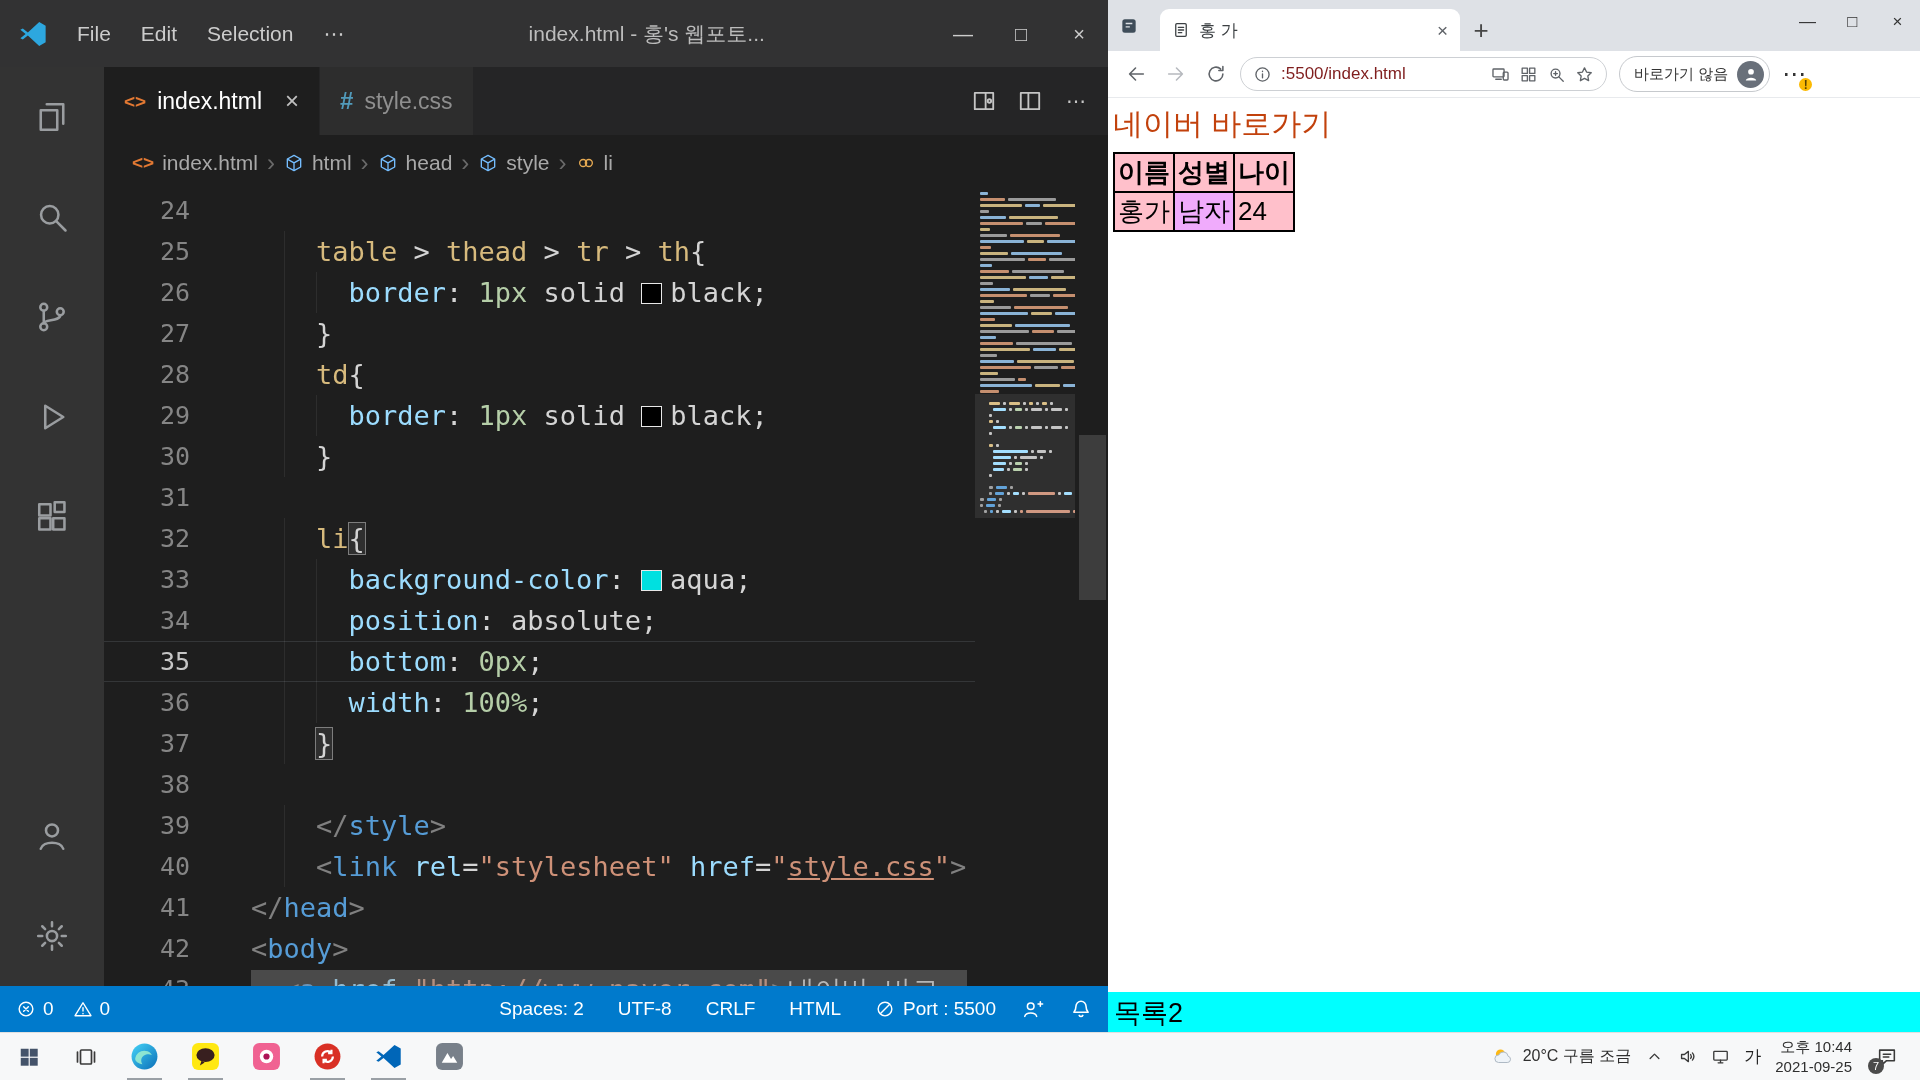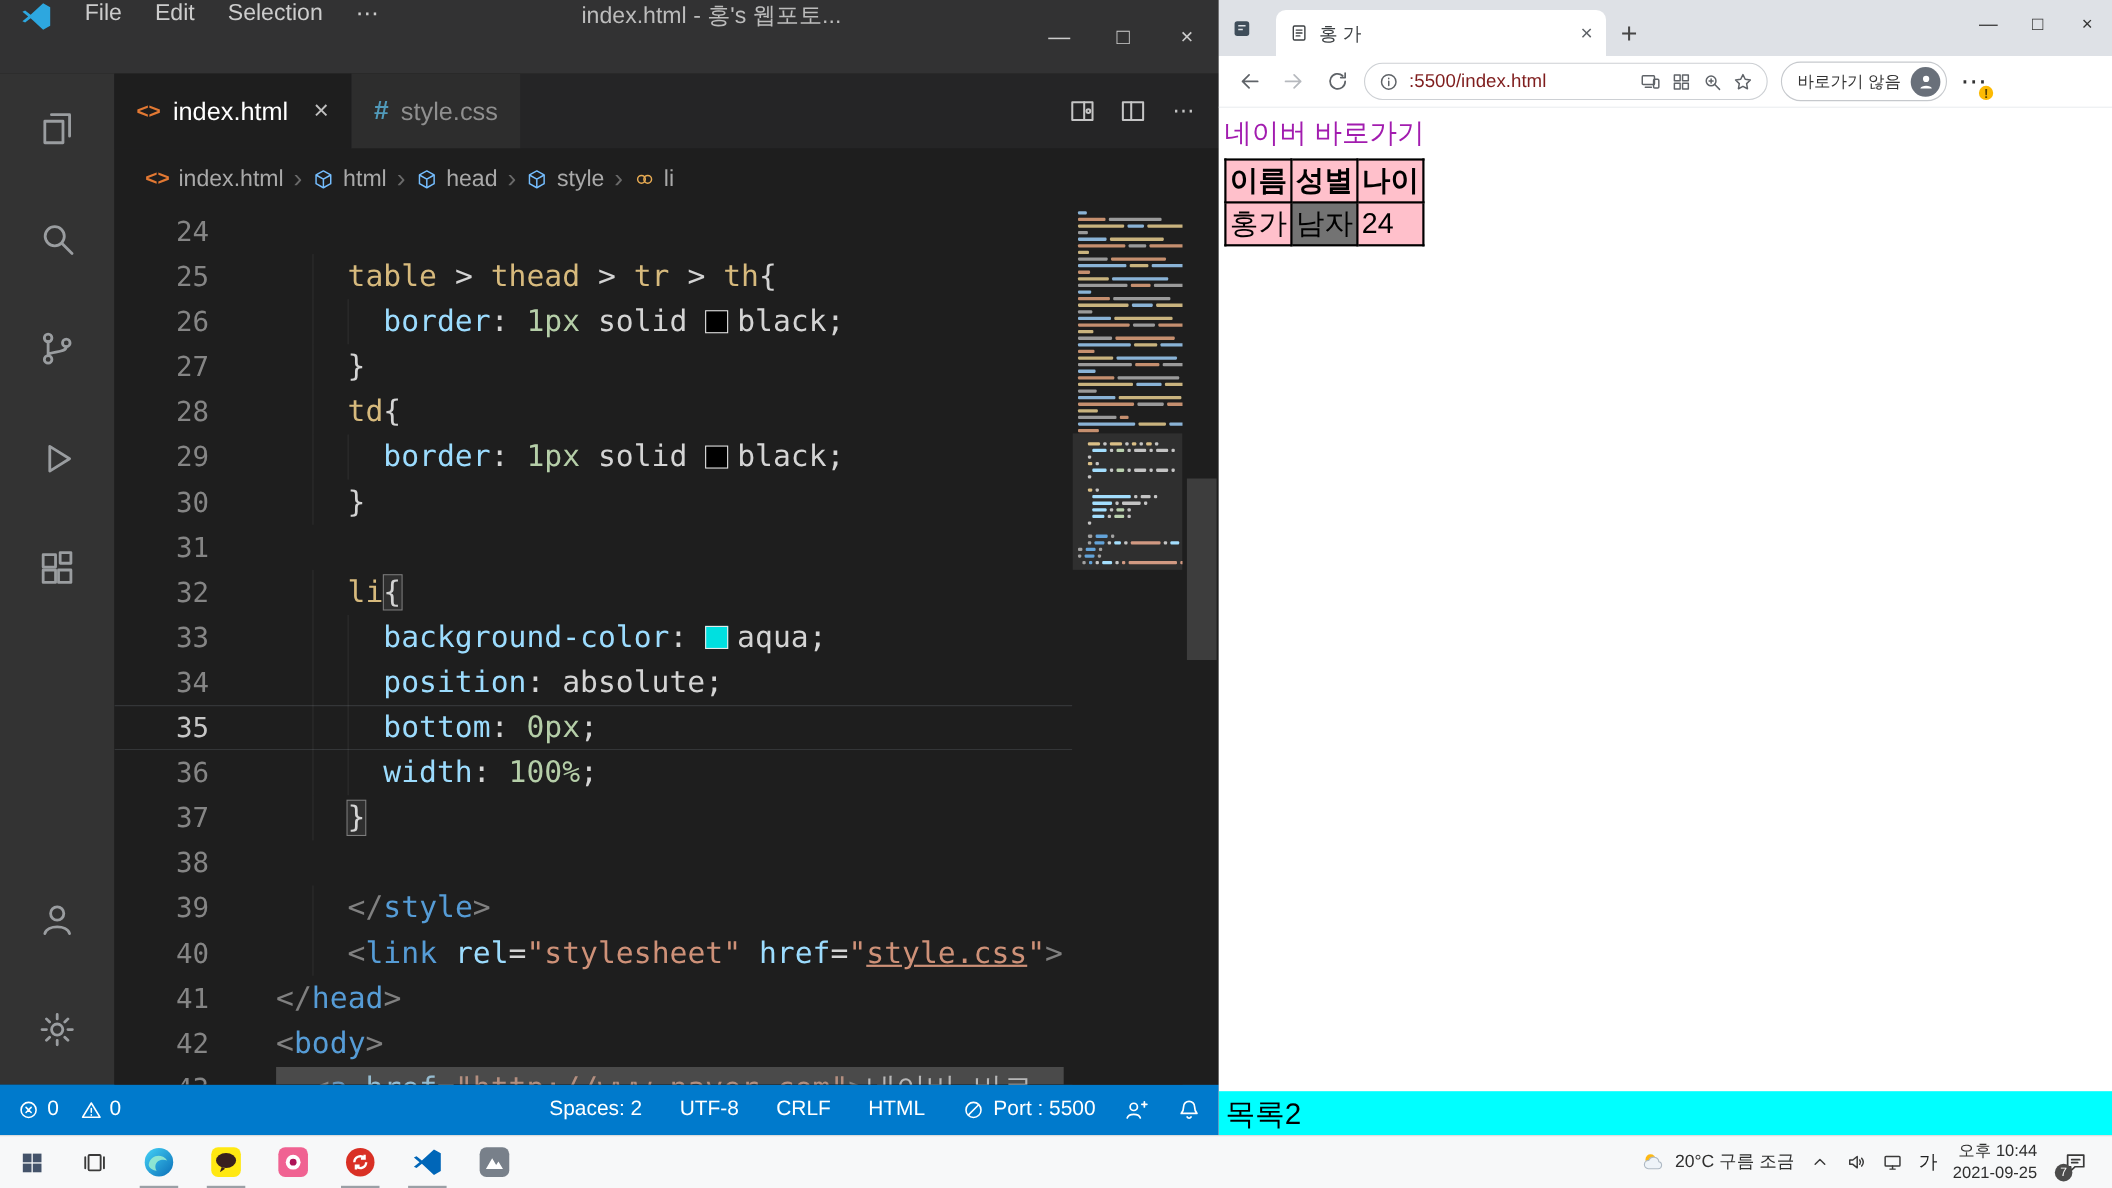--- a/index.html
+++ b/index.html
@@ -7,21 +7,21 @@
 body{position:relative}
 .icon{display:inline-block;line-height:0}
 .icon svg{width:100%;height:100%;display:block}
 .oicon svg *{fill:none;stroke:currentColor;stroke-width:1.7;stroke-linecap:round;stroke-linejoin:round}
 .cube-ic svg *{fill:none;stroke:#75beff;stroke-width:1.6;stroke-linejoin:round}
 .cssrule-ic svg *{fill:none;stroke:#e8ab53;stroke-width:1.6}
 .i18{width:18px;height:18px}.i19{width:19px;height:19px}.i20{width:20px;height:20px}
 .i22{width:22px;height:22px}.i24{width:24px;height:24px}.i26{width:26px;height:26px}.i36{width:36px;height:36px}
 
 #vscode{position:absolute;left:0;top:0;width:1108px;height:1032px;display:flex;flex-direction:column;background:#1e1e1e}
-.vs-titlebar{flex:0 0 67px;background:#323233;display:flex;color:#cccccc;font-size:21px}
+.vs-titlebar{flex:0 0 67px;background:#323233;display:flex;align-items:center;color:#cccccc;font-size:21px}
 .vs-logo{width:30px;height:30px;margin:0 14px 0 18px}
 .vs-menubar{display:flex}
 .vs-menu{padding:0 15px;cursor:default;white-space:nowrap}
 .vs-title{flex:1;text-align:center;color:#bcbcbc;white-space:nowrap;overflow:hidden}
 .winbtn{width:58px;height:67px;display:flex;align-items:center;justify-content:center;color:#cccccc}
 .glyph{font-size:20px;line-height:1}
 .vs-body{flex:1;display:flex;min-height:0}
 .activitybar{flex:0 0 104px;background:#333333;display:flex;flex-direction:column;align-items:center;color:#9a9da0}
 .act-item{width:104px;height:100px;display:flex;align-items:center;justify-content:center}
 .act-spacer{flex:1}
@@ -85,21 +85,21 @@
 .etoolbar{flex:0 0 47px;background:#fff;display:flex;align-items:center;padding:0 8px;border-bottom:1px solid #e8eaed}
 .enav{width:40px;height:40px;display:flex;align-items:center;justify-content:center;color:#5f6368}
 .enav.disabled{color:#b6b9be}
 .eaddress{width:367px;height:34px;border:1px solid #cdd0d4;border-radius:17px;display:flex;align-items:center;padding:0 12px;gap:9px;margin-left:4px;color:#5f6368;background:#fff}
 .eurl{flex:1;font-size:17px;color:#7f1d1d;white-space:nowrap;overflow:hidden}
 .eprofile{height:36px;border:1px solid #c6c9cd;border-radius:18px;display:flex;align-items:center;gap:9px;padding:0 5px 0 14px;margin-left:12px;font-size:15px;color:#333;white-space:nowrap;background:#fff}
 .eavatar{width:27px;height:27px;border-radius:50%;background:#69707a;display:flex;align-items:center;justify-content:center}
 .emenu{width:40px;height:40px;margin-left:4px;display:flex;align-items:center;justify-content:center;font-size:24px;color:#333;position:relative}
 .ebadge{position:absolute;right:0;bottom:1px;width:17px;height:17px;border-radius:50%;background:#fcba03;color:#5b4300;font-size:12px;font-weight:bold;display:flex;align-items:center;justify-content:center;border:2px solid #fff}
 .econtent{flex:1;position:relative;padding:6px 0 0 5px;overflow:hidden;background:#fff}
-.naver-link{font-size:25px;color:#a21caf;margin-bottom:4px;display:inline-block}
+.naver-link{font-size:30px;color:#c2410c;margin-bottom:4px;display:inline-block}
 .htable{border-collapse:collapse;margin-top:3px}
 .htable th,.htable td{border:2px solid #000;font-size:26px;padding:1px 3px}
 .htable th{font-weight:bold}
 .aqua-bar{position:absolute;left:0;right:0;bottom:0;height:40px;font-size:27px;color:#000;padding:3px 0 0 6px}
 
 #taskbar{position:absolute;left:0;top:1032px;width:1920px;height:48px;background:#f7f8f9;border-top:1px solid #e0e0e0;display:flex;align-items:center}
 .tb-start{width:58px;height:48px;display:flex;align-items:center;justify-content:center}
 .tb-search{width:424px;height:38px;background:#fff;border:1px solid #8a8d91;display:flex;align-items:center;gap:10px;padding:0 11px;color:#4a4a4a}
 .tb-search input{border:none;outline:none;font-size:16px;color:#444;width:100%;background:transparent;font-family:inherit}
 .tb-search input::placeholder{color:#5f5f5f;opacity:1}
@@ -731,21 +731,21 @@
       <thead>
           <tr id="ptable-head">
             <th style="background: rgb(255, 192, 203);">이름</th>
             <th style="background: rgb(255, 192, 203);">성별</th>
             <th style="background: rgb(255, 192, 203);">나이</th>
           </tr>
         </thead>
       <tbody id="ptable-body">
           <tr>
             <td style="background: rgb(255, 192, 203);">홍가</td>
-            <td style="background: #737373;">남자</td>
+            <td style="background: #f0abfc;">남자</td>
             <td style="background: rgb(255, 192, 203);">24</td>
           </tr>
         </tbody>
     </table>
     <div class="aqua-bar" style="background: rgb(0, 255, 255);">목록2</div>
   </div>
 </div>
 
 <div id="taskbar">
   <div class="tb-start">

